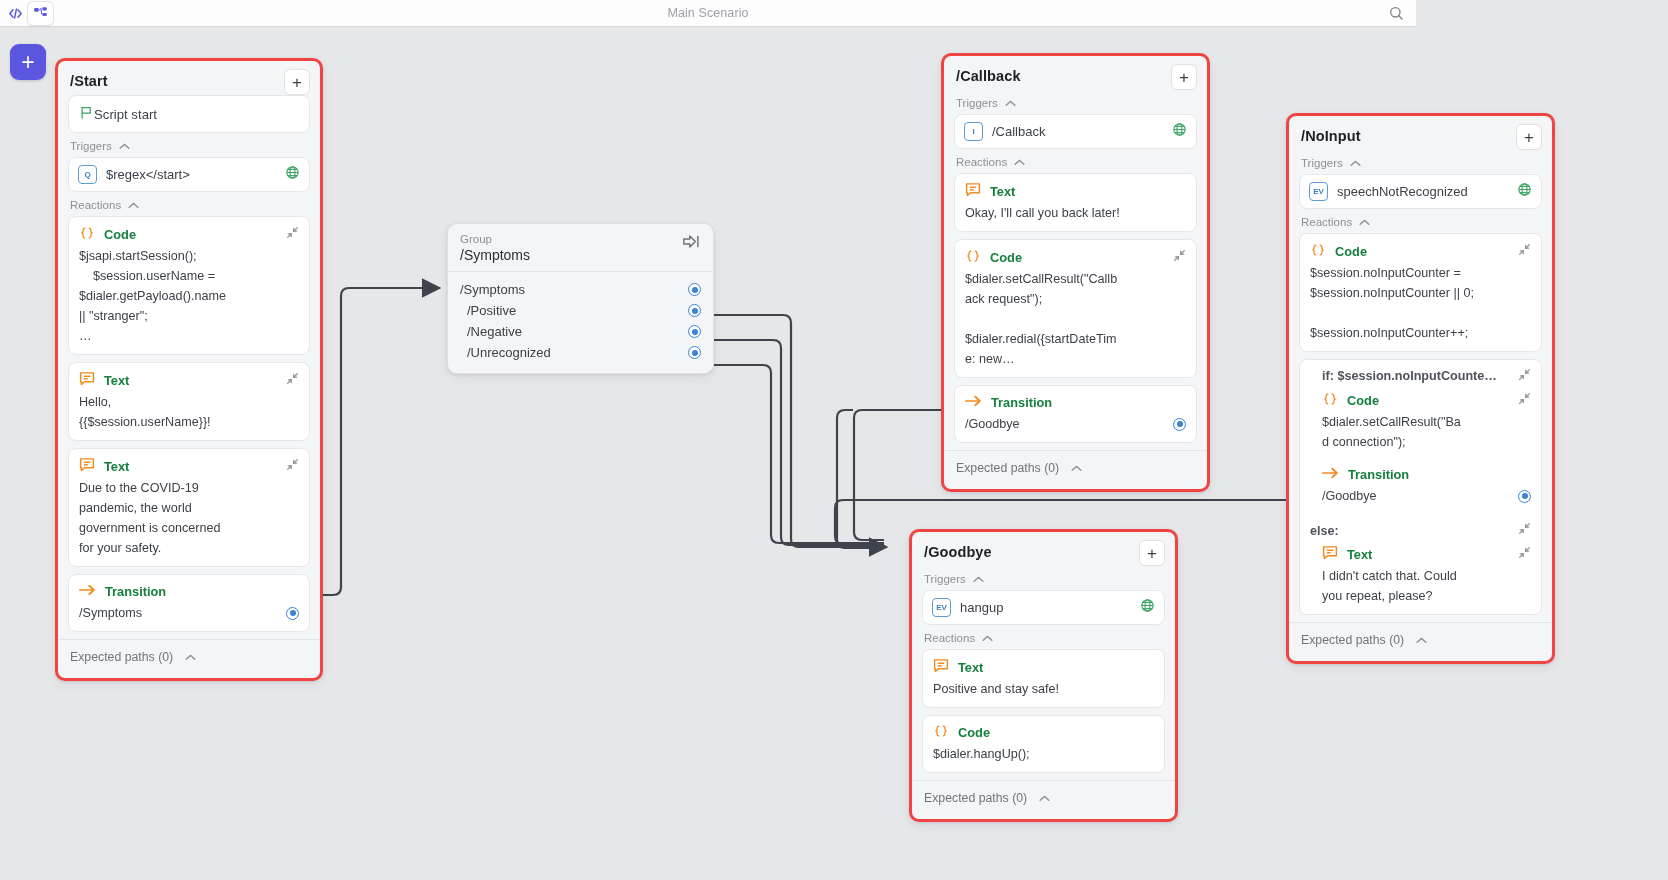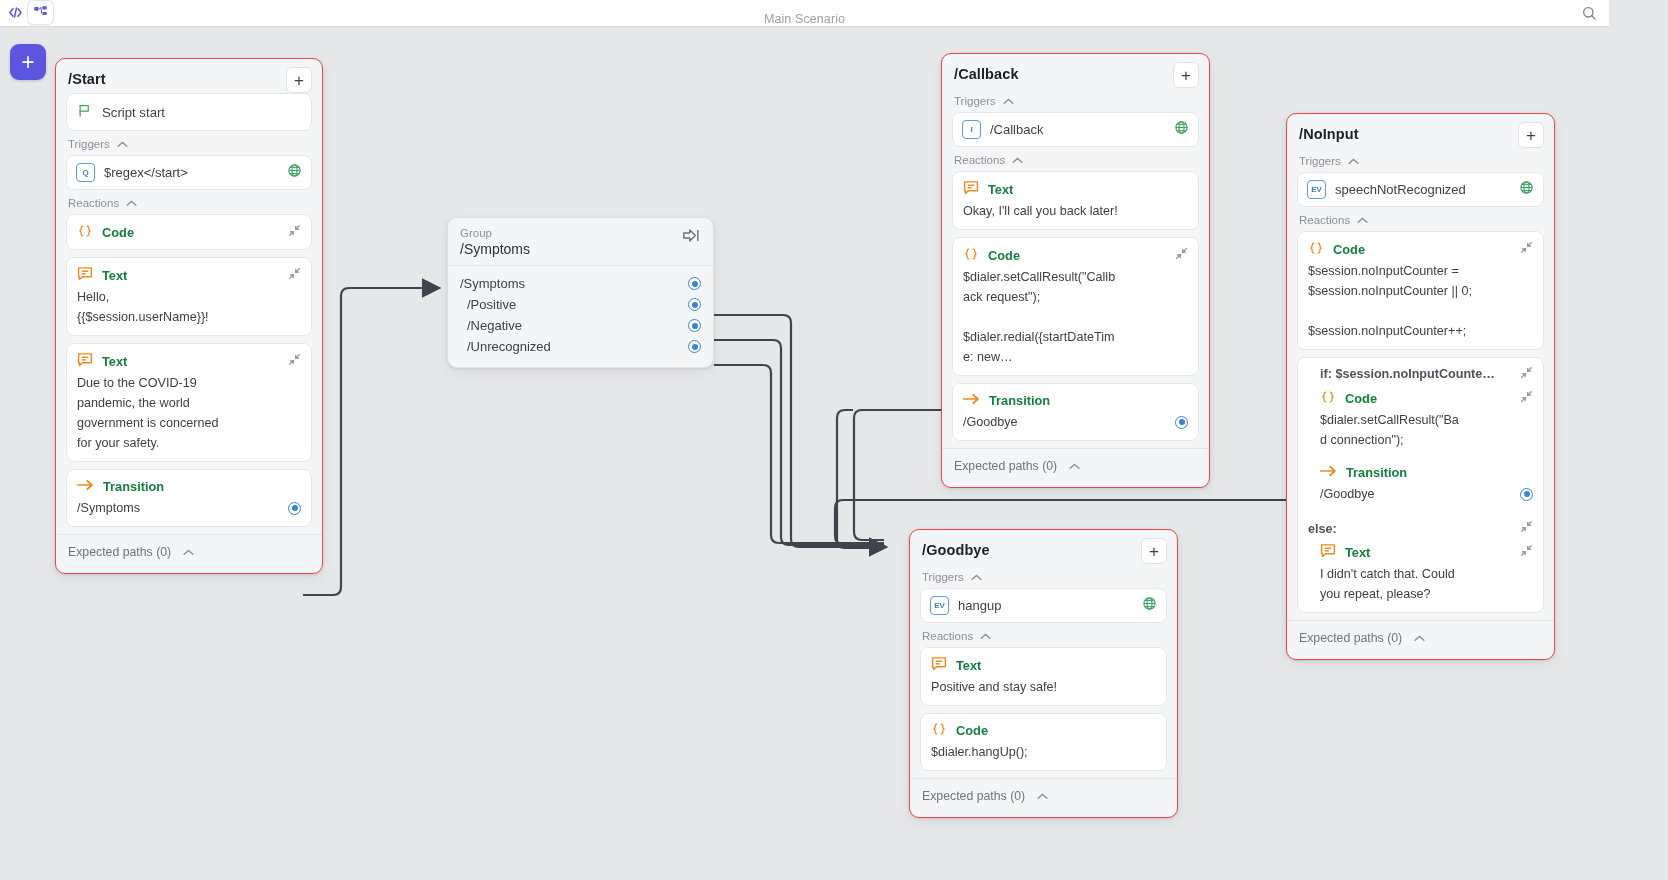--- a/index.html
+++ b/index.html
@@ -7,23 +7,23 @@
   body {
     width:1668px; height:880px;
     font-family:"Liberation Sans", sans-serif;
     background:#e6e7e9;
     overflow:hidden;
     position:relative;
   }
 
   
   .topbar{
-    position:absolute; top:0; left:0; width:1609px; height:27px;
+    position:absolute; top:0; left:0; width:1416px; height:27px;
     background:#fdfdfd; border-bottom:1px solid #d7d8da;
-    display:flex; align-items:flex-end; z-index:40;
+    display:flex; align-items:center; z-index:40;
   }
   .tb-icons{ display:flex; align-items:center; height:27px; padding-left:3px; gap:0px;}
   .tb-btn{
     width:25px; height:23px; display:flex; align-items:center; justify-content:center;
     border-radius:5px; color:#5b55e0;
   }
   .tb-btn.active{ background:#fff; box-shadow:0 0 0 1px #e3e3e8, 0 1px 2px rgba(0,0,0,.12); }
   .tb-title{
     position:absolute; left:0; right:0; text-align:center;
     font-size:12.5px; color:#9ea1a8; letter-spacing:.1px;
@@ -40,21 +40,21 @@
     background:#5b55e0; border-radius:9px; color:#fff;
     display:flex; align-items:center; justify-content:center;
     font-size:23px; line-height:1; font-weight:300;
     box-shadow:0 1px 3px rgba(0,0,0,.18);
   }
 
   
   .node{
     position:absolute;
     background:#f4f5f6;
-    border:1px solid #ef4444;
+    border:3px solid #ef4444;
     border-radius:10px;
     box-shadow:0 1px 3px rgba(16,20,30,.10), 0 4px 12px rgba(16,20,30,.06);
     padding:8px 10px 0 10px;
   }
   .node-head{ display:flex; align-items:flex-start; justify-content:space-between; }
   .node-title{ font-size:14.5px; font-weight:bold; color:#1d2027; letter-spacing:.1px; padding:4px 0 2px 2px;}
   .plus-btn{
     width:26px; height:26px; border:1px solid #e0e1e4; background:#fff; border-radius:6px;
     display:flex; align-items:center; justify-content:center;
     font-size:17px; color:#3b3f47; line-height:1; font-weight:300;
@@ -69,21 +69,21 @@
   .card{
     background:#fff; border:1px solid #e6e7ea; border-radius:8px;
     margin-bottom:7px; padding:8px 10px;
   }
   .row-flex{ display:flex; align-items:center; justify-content:space-between; gap:8px; }
   .card-title{ display:flex; align-items:center; gap:9px; font-size:12.8px; font-weight:bold; color:#15803d; }
   .card-body{ font-size:12.6px; color:#3c4149; line-height:20px; padding-top:3px; white-space:pre-wrap; }
   .trigger-card{ display:flex; align-items:center; justify-content:space-between; background:#fff;
     border:1px solid #e6e7ea; border-radius:8px; padding:7px 9px; }
   .trigger-left{ display:flex; align-items:center; gap:9px; font-size:13px; color:#3c4149;}
-  .startline{ display:flex; align-items:center; gap:10px; background:#fff; border:1px solid #e6e7ea;
+  .startline{ display:flex; align-items:center; background:#fff; border:1px solid #e6e7ea;
     border-radius:8px; padding:9px 10px; font-size:13.2px; color:#3c4149; }
 
   .badge{
     width:19px; height:19px; border-radius:4px; border:1.6px solid #5b9bd8;
     color:#3c7fbe; font-size:8px; font-weight:bold; display:flex; align-items:center; justify-content:center;
     flex:none; background:#fff; letter-spacing:-.2px;
   }
   .globe{ color:#3fa564; flex:none; }
   .pin{ color:#8b9099; flex:none; }
   .radio{
@@ -251,20 +251,25 @@
           <svg width="13" height="13" viewBox="0 0 16 16" fill="none" stroke="currentColor" stroke-width="1.6" stroke-linecap="round">
               <path d="M2 14 L6.4 9.6"></path>
               <path d="M6.4 9.6 L6.4 13"></path>
               <path d="M6.4 9.6 L3 9.6"></path>
               <path d="M14 2 L9.6 6.4"></path>
               <path d="M9.6 6.4 L9.6 3"></path>
               <path d="M9.6 6.4 L13 6.4"></path>
             </svg>
         </span>
       </div>
+      <div class="card-body">$jsapi.startSession();
+    $session.userName =
+$dialer.getPayload().name
+|| "stranger";
+…</div>
     </div>
 
     <div class="card">
       <div class="row-flex">
         <div class="card-title">
           <span>
             <svg width="16" height="15" viewBox="0 0 20 18" fill="none" stroke="#f08a1e" stroke-width="1.8" stroke-linejoin="round">
                 <path d="M2 2h16v11H7l-4 3.4V13H2z"></path>
                 <line x1="6" y1="6.2" x2="14" y2="6.2"></line>
                 <line x1="6" y1="9.4" x2="11" y2="9.4"></line>
@@ -337,21 +342,21 @@
     <div class="footer">
       <span>Expected paths (0)</span>
       <span class="chev">
         <svg width="11" height="7" viewBox="0 0 12 8" fill="none" stroke="#8d9098" stroke-width="1.6" stroke-linecap="round">
             <polyline points="1,6 6,1.6 11,6"></polyline>
           </svg>
       </span>
     </div>
   </div>
 
-  <div class="gnode" style="left:447px; top:190px; width:267px;">
+  <div class="gnode" style="left:447px; top:196px; width:267px;">
     <div class="gnode-head">
       <div>
         <div class="gnode-kind">Group</div>
         <div class="gnode-name">/Symptoms</div>
       </div>
       <span>
         <svg width="19" height="17" viewBox="0 0 22 20" fill="none" stroke="#6b7079" stroke-width="1.7" stroke-linejoin="round" stroke-linecap="round">
             <path d="M2 7h7V3.5L15.5 10 9 16.5V13H2z"></path>
             <path d="M18.5 4.2v11.6"></path>
           </svg>

